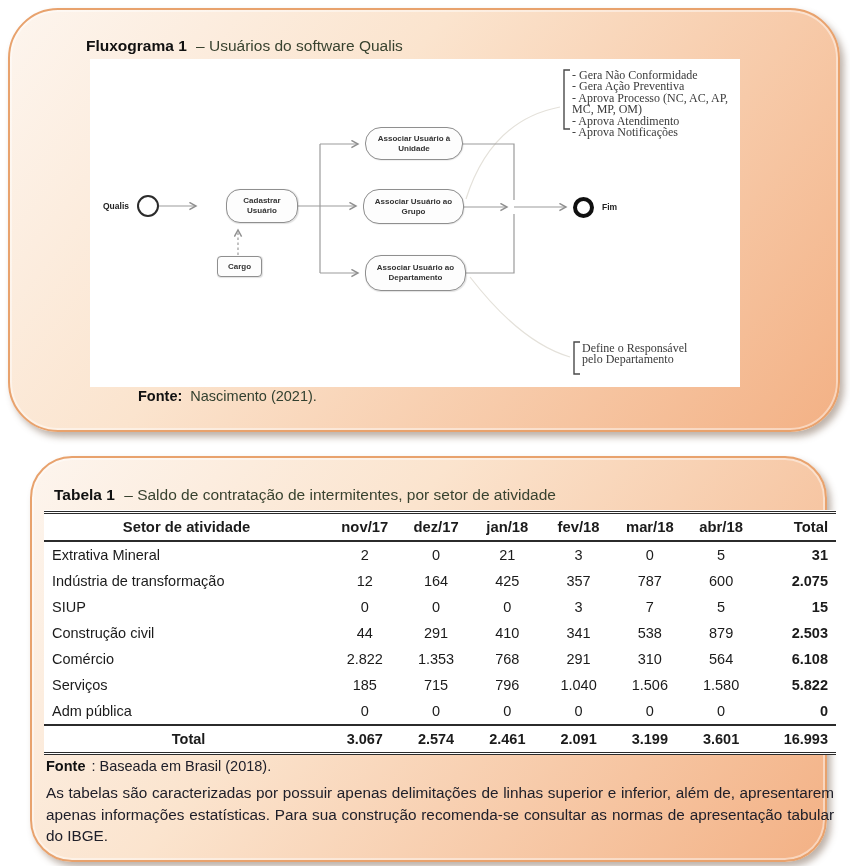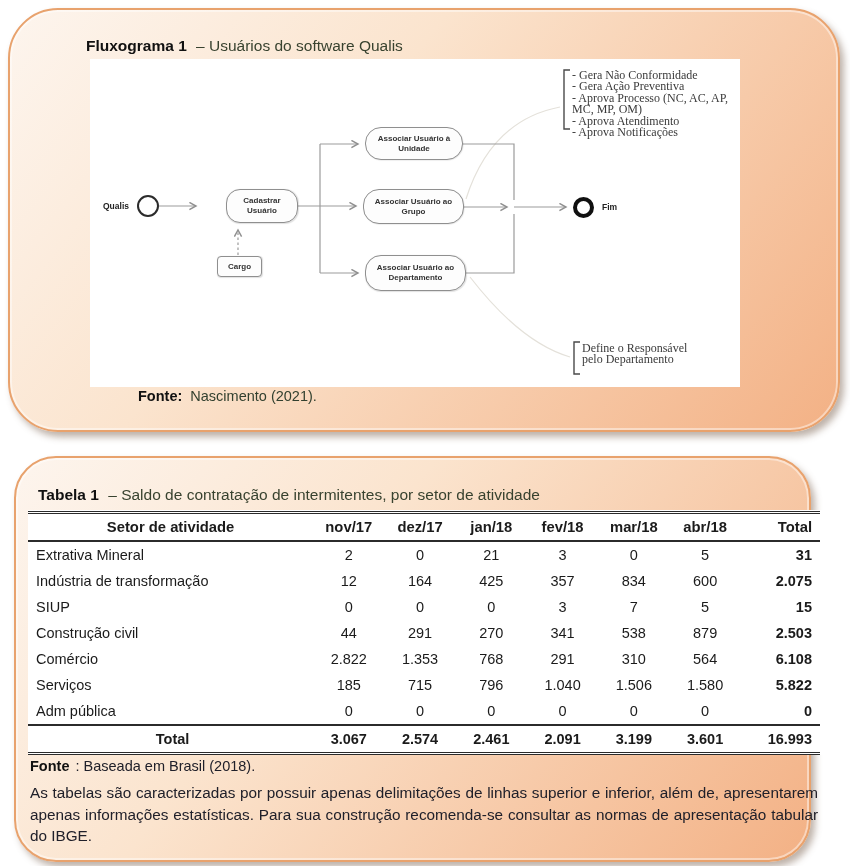--- a/index.html
+++ b/index.html
@@ -7,21 +7,21 @@
     width:850px;height:866px;position:relative;background:#ffffff;
     font-family:"Liberation Sans", sans-serif;color:#1d1d26;overflow:hidden;
   }
   .panel{
     position:absolute;border:2px solid #e8a26d;
     background:linear-gradient(128deg,#fdf5ee 0%,#fbe4ce 38%,#f3b185 100%);
     box-shadow:4px 5px 7px rgba(110,85,65,0.45), inset 0 0 0 2px rgba(255,255,255,0.45);
     box-sizing:border-box;
   }
   #panel-figure{left:8px;top:8px;width:832px;height:424px;border-radius:50px;}
-  #panel-table{left:14px;top:456px;width:797px;height:406px;border-radius:42px;}
+  #panel-table{left:30px;top:456px;width:797px;height:406px;border-radius:42px;}
 
   .caption{position:absolute;font-size:15.5px;white-space:nowrap;}
   .caption .cap-label{font-weight:bold;color:#111111;}
   .caption .cap-rest{color:#38422f;margin-left:5px;}
   #figure-caption{left:76px;top:27px;}
   #table-caption{left:22px;top:28px;}
 
   .source-line{position:absolute;font-size:14.5px;}
   .source-line .src-label{font-weight:bold;color:#111111;}
   .source-line .src-text{color:#32402f;margin-left:4px;}
@@ -183,39 +183,39 @@
             <td>0</td>
             <td>5</td>
             <td class="c-total">31</td>
           </tr>
           <tr>
             <td class="c-name">Indústria de transformação</td>
             <td>12</td>
             <td>164</td>
             <td>425</td>
             <td>357</td>
-            <td>834</td>
+            <td>787</td>
             <td>600</td>
             <td class="c-total">2.075</td>
           </tr>
           <tr>
             <td class="c-name">SIUP</td>
             <td>0</td>
             <td>0</td>
             <td>0</td>
             <td>3</td>
             <td>7</td>
             <td>5</td>
             <td class="c-total">15</td>
           </tr>
           <tr>
             <td class="c-name">Construção civil</td>
             <td>44</td>
             <td>291</td>
-            <td>270</td>
+            <td>410</td>
             <td>341</td>
             <td>538</td>
             <td>879</td>
             <td class="c-total">2.503</td>
           </tr>
           <tr>
             <td class="c-name">Comércio</td>
             <td>2.822</td>
             <td>1.353</td>
             <td>768</td>

